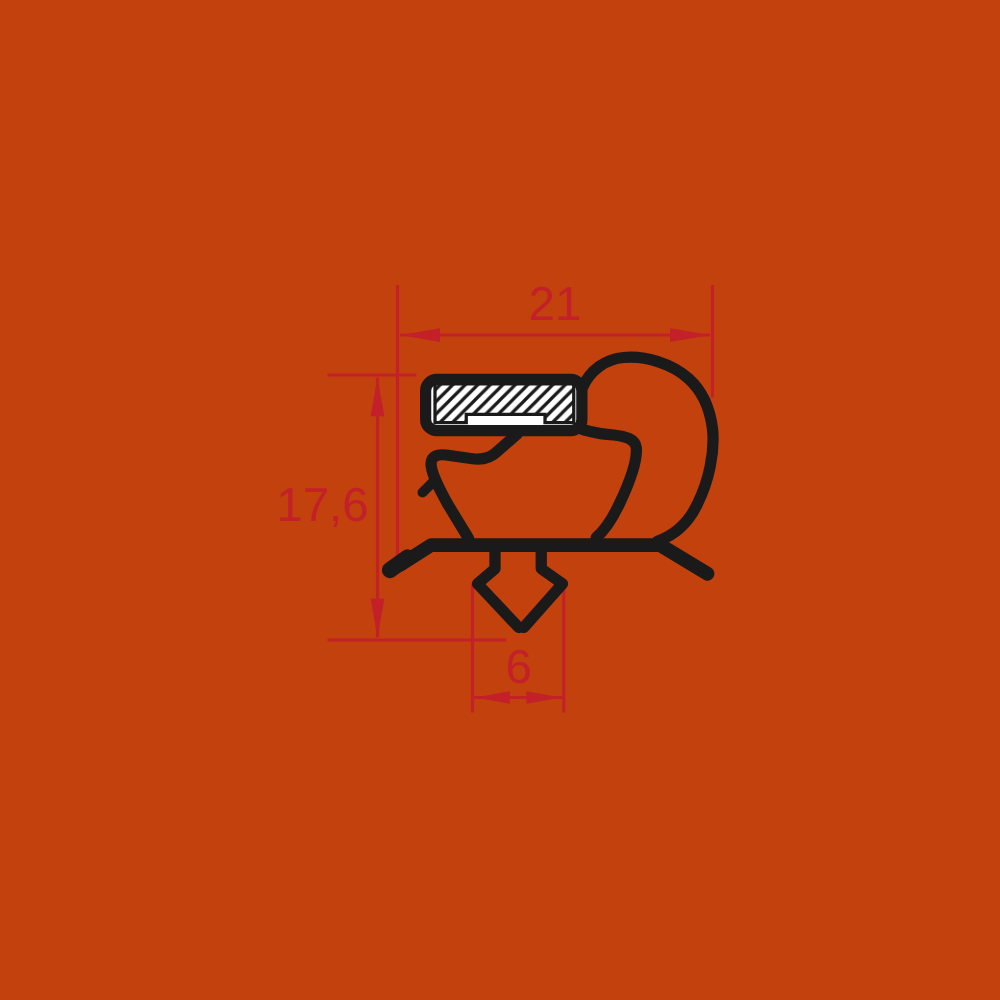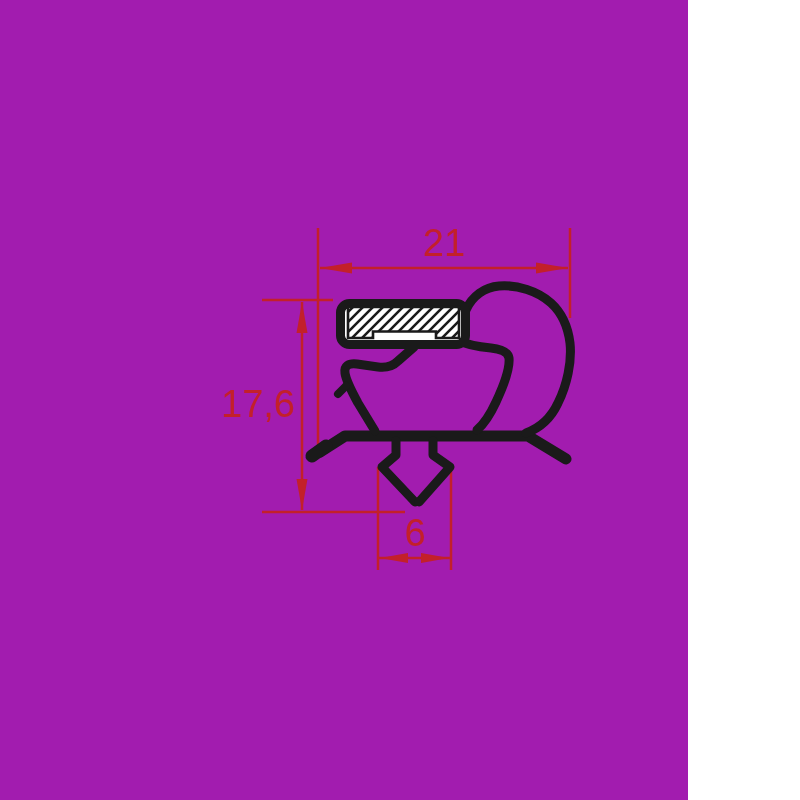--- a/index.html
+++ b/index.html
@@ -6,23 +6,23 @@
     margin: 0;
     padding: 0;
     background: #ffffff;
     width: 800px;
     height: 800px;
     overflow: hidden;
     font-family: "Liberation Sans", sans-serif;
   }
   .stage {
     position: relative;
-    width: 688px;
+    width: 800px;
     height: 800px;
-    background: #a21caf;
+    background: #c2410c;
   }
   svg { display: block; }
   .dim-label {
     font-family: "Liberation Sans", sans-serif;
     font-size: 38px;
     font-weight: 400;
   }
 </style>
 </head>
 <body>

